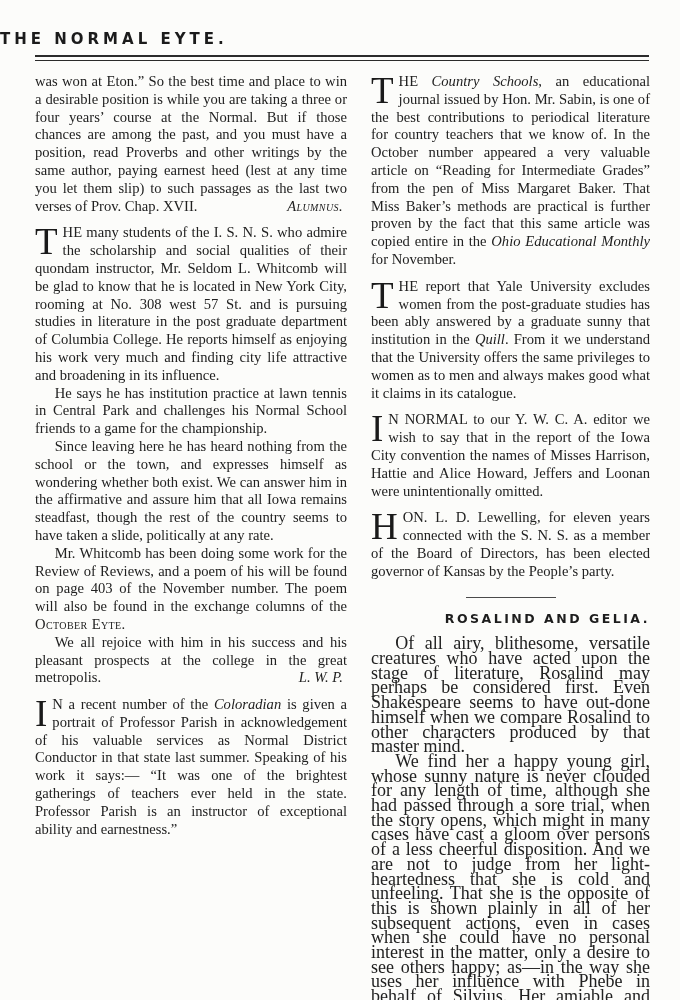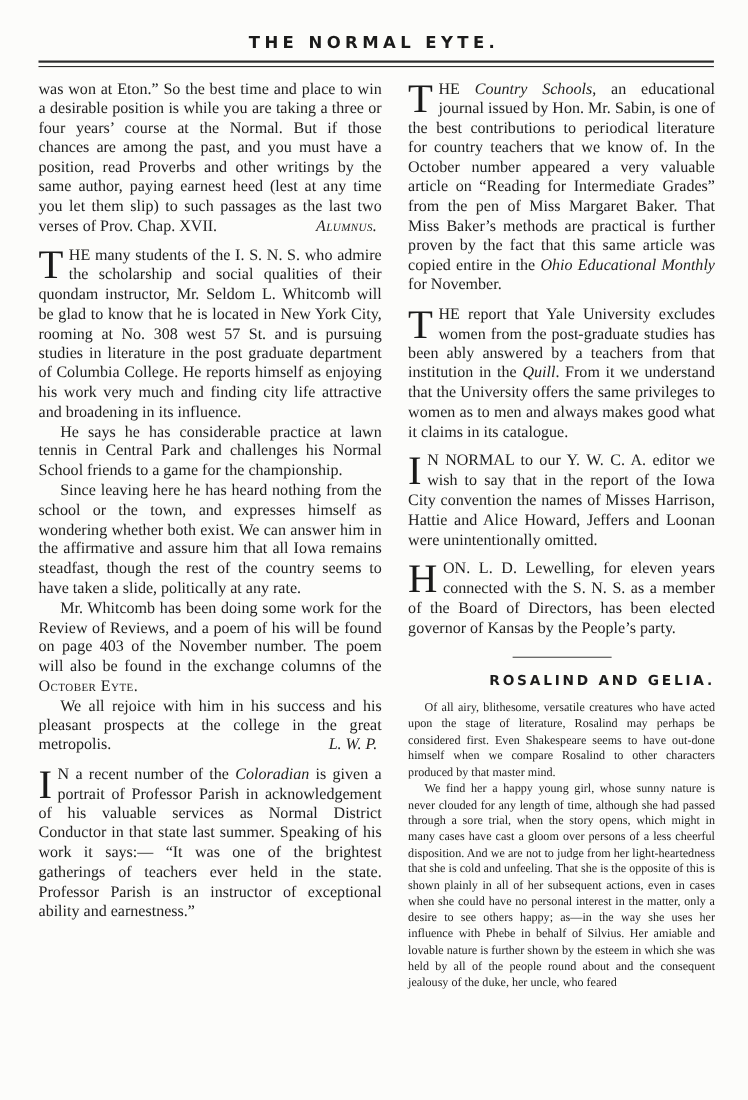--- a/index.html
+++ b/index.html
@@ -7,21 +7,20 @@
     width: 680px; height: 1000px;
     background: #fcfcfa;
     color: #212121;
     font-family: "Liberation Serif", serif;
     overflow: hidden;
   }
   .page { width: 680px; height: 1000px; box-sizing: border-box; padding-top: 30px; overflow: hidden; }
 
   
   .masthead {
-    text-align: center;
     font-family: "DejaVu Sans", sans-serif;
     font-weight: bold;
     font-size: 15px;
     letter-spacing: 4px;
     color: #1b1b1b;
     margin: 0;
   }
   .double-rule {
     margin: 7px 31px 0 35px;
     height: 3px;
@@ -74,59 +73,59 @@
   .section-heading {
     text-align: right;
     font-family: "DejaVu Sans", sans-serif;
     font-weight: bold;
     font-size: 12.5px;
     letter-spacing: 2.5px;
     color: #1d1d1d;
     margin: 0 0 9px 0;
   }
   .small-text p {
-    font-size: 11px;
+    font-size: 18px;
     line-height: 14.7px;
   }
 </style>
 </head>
 <body>
 
 <div class="page">
 
   <h1 class="masthead">THE NORMAL EYTE.</h1>
   <div class="double-rule"></div>
 
   <div class="columns">
 
     <section class="col-left">
 
       <p><span>was won at Eton.” So the best time and place to win a desirable position is while you are taking a three or four years’ course at the Normal. But if those chances are among the past, and you must have a position, read Proverbs and other writings by the same author, paying earnest heed (lest at any time you let them slip) to such passages as the last two verses of Prov. Chap. XVII.</span></p>
       <div class="sig sc">Alumnus.</div>
 
       <p class="blk"><span class="dropcap">T</span><span>HE many students of the I. S. N. S. who admire the scholarship and social qualities of their quondam instructor, Mr. Seldom L. Whitcomb will be glad to know that he is located in New York City, rooming at No. 308 west 57 St. and is pursuing studies in literature in the post graduate department of Columbia College. He reports himself as enjoying his work very much and finding city life attractive and broadening in its influence.</span></p>
 
-      <p class="ind"><span>He says he has considerable practice at lawn tennis in Central Park and challenges his Normal School friends to a game for the championship.</span></p>
+      <p class="ind"><span>He says he has institution practice at lawn tennis in Central Park and challenges his Normal School friends to a game for the championship.</span></p>
 
       <p class="ind"><span>Since leaving here he has heard nothing from the school or the town, and expresses himself as wondering whether both exist. We can answer him in the affirmative and assure him that all Iowa remains steadfast, though the rest of the country seems to have taken a slide, politically at any rate.</span></p>
 
       <p class="ind"><span>Mr. Whitcomb has been doing some work for the Review of Reviews, and a poem of his will be found on page 403 of the November number. The poem will also be found in the exchange columns of the </span><span class="sc">October Eyte</span><span>.</span></p>
 
       <p class="ind"><span>We all rejoice with him in his success and his pleasant prospects at the college in the great metropolis.</span></p>
       <div class="sig">L. W. P.</div>
 
       <p class="blk"><span class="dropcap">I</span><span>N a recent number of the </span><span class="it">Coloradian</span><span> is given a portrait of Professor Parish in acknowledgement of his valuable services as Normal District Conductor in that state last summer. Speaking of his work it says:— “It was one of the brightest gatherings of teachers ever held in the state. Professor Parish is an instructor of exceptional ability and earnestness.”</span></p>
 
     </section>
 
     <section class="col-right">
 
       <p><span class="dropcap">T</span><span>HE </span><span class="it">Country Schools</span><span>, an educational journal issued by Hon. Mr. Sabin, is one of the best contributions to periodical literature for country teachers that we know of. In the October number appeared a very valuable article on “Reading for Intermediate Grades” from the pen of Miss Margaret Baker. That Miss Baker’s methods are practical is further proven by the fact that this same article was copied entire in the </span><span class="it">Ohio Educational Monthly</span><span> for November.</span></p>
 
-      <p class="blk"><span class="dropcap">T</span><span>HE report that Yale University excludes women from the post-graduate studies has been ably answered by a teachers from that institution in the </span><span class="it">Quill</span><span>. From it we understand that the University offers the same privileges to women as to men and always makes good what it claims in its catalogue.</span></p>
+      <p class="blk"><span class="dropcap">T</span><span>HE report that Yale University excludes women from the post-graduate studies has been ably answered by a graduate sunny that institution in the </span><span class="it">Quill</span><span>. From it we understand that the University offers the same privileges to women as to men and always makes good what it claims in its catalogue.</span></p>
 
       <p class="blk"><span class="dropcap">I</span><span>N NORMAL to our Y. W. C. A. editor we wish to say that in the report of the Iowa City convention the names of Misses Harrison, Hattie and Alice Howard, Jeffers and Loonan were unintentionally omitted.</span></p>
 
       <p class="blk"><span class="dropcap">H</span><span>ON. L. D. Lewelling, for eleven years connected with the S. N. S. as a member of the Board of Directors, has been elected governor of Kansas by the People’s party.</span></p>
 
       <hr class="section-rule">
 
       <h2 class="section-heading">ROSALIND AND GELIA.</h2>
 
       <div class="small-text">

